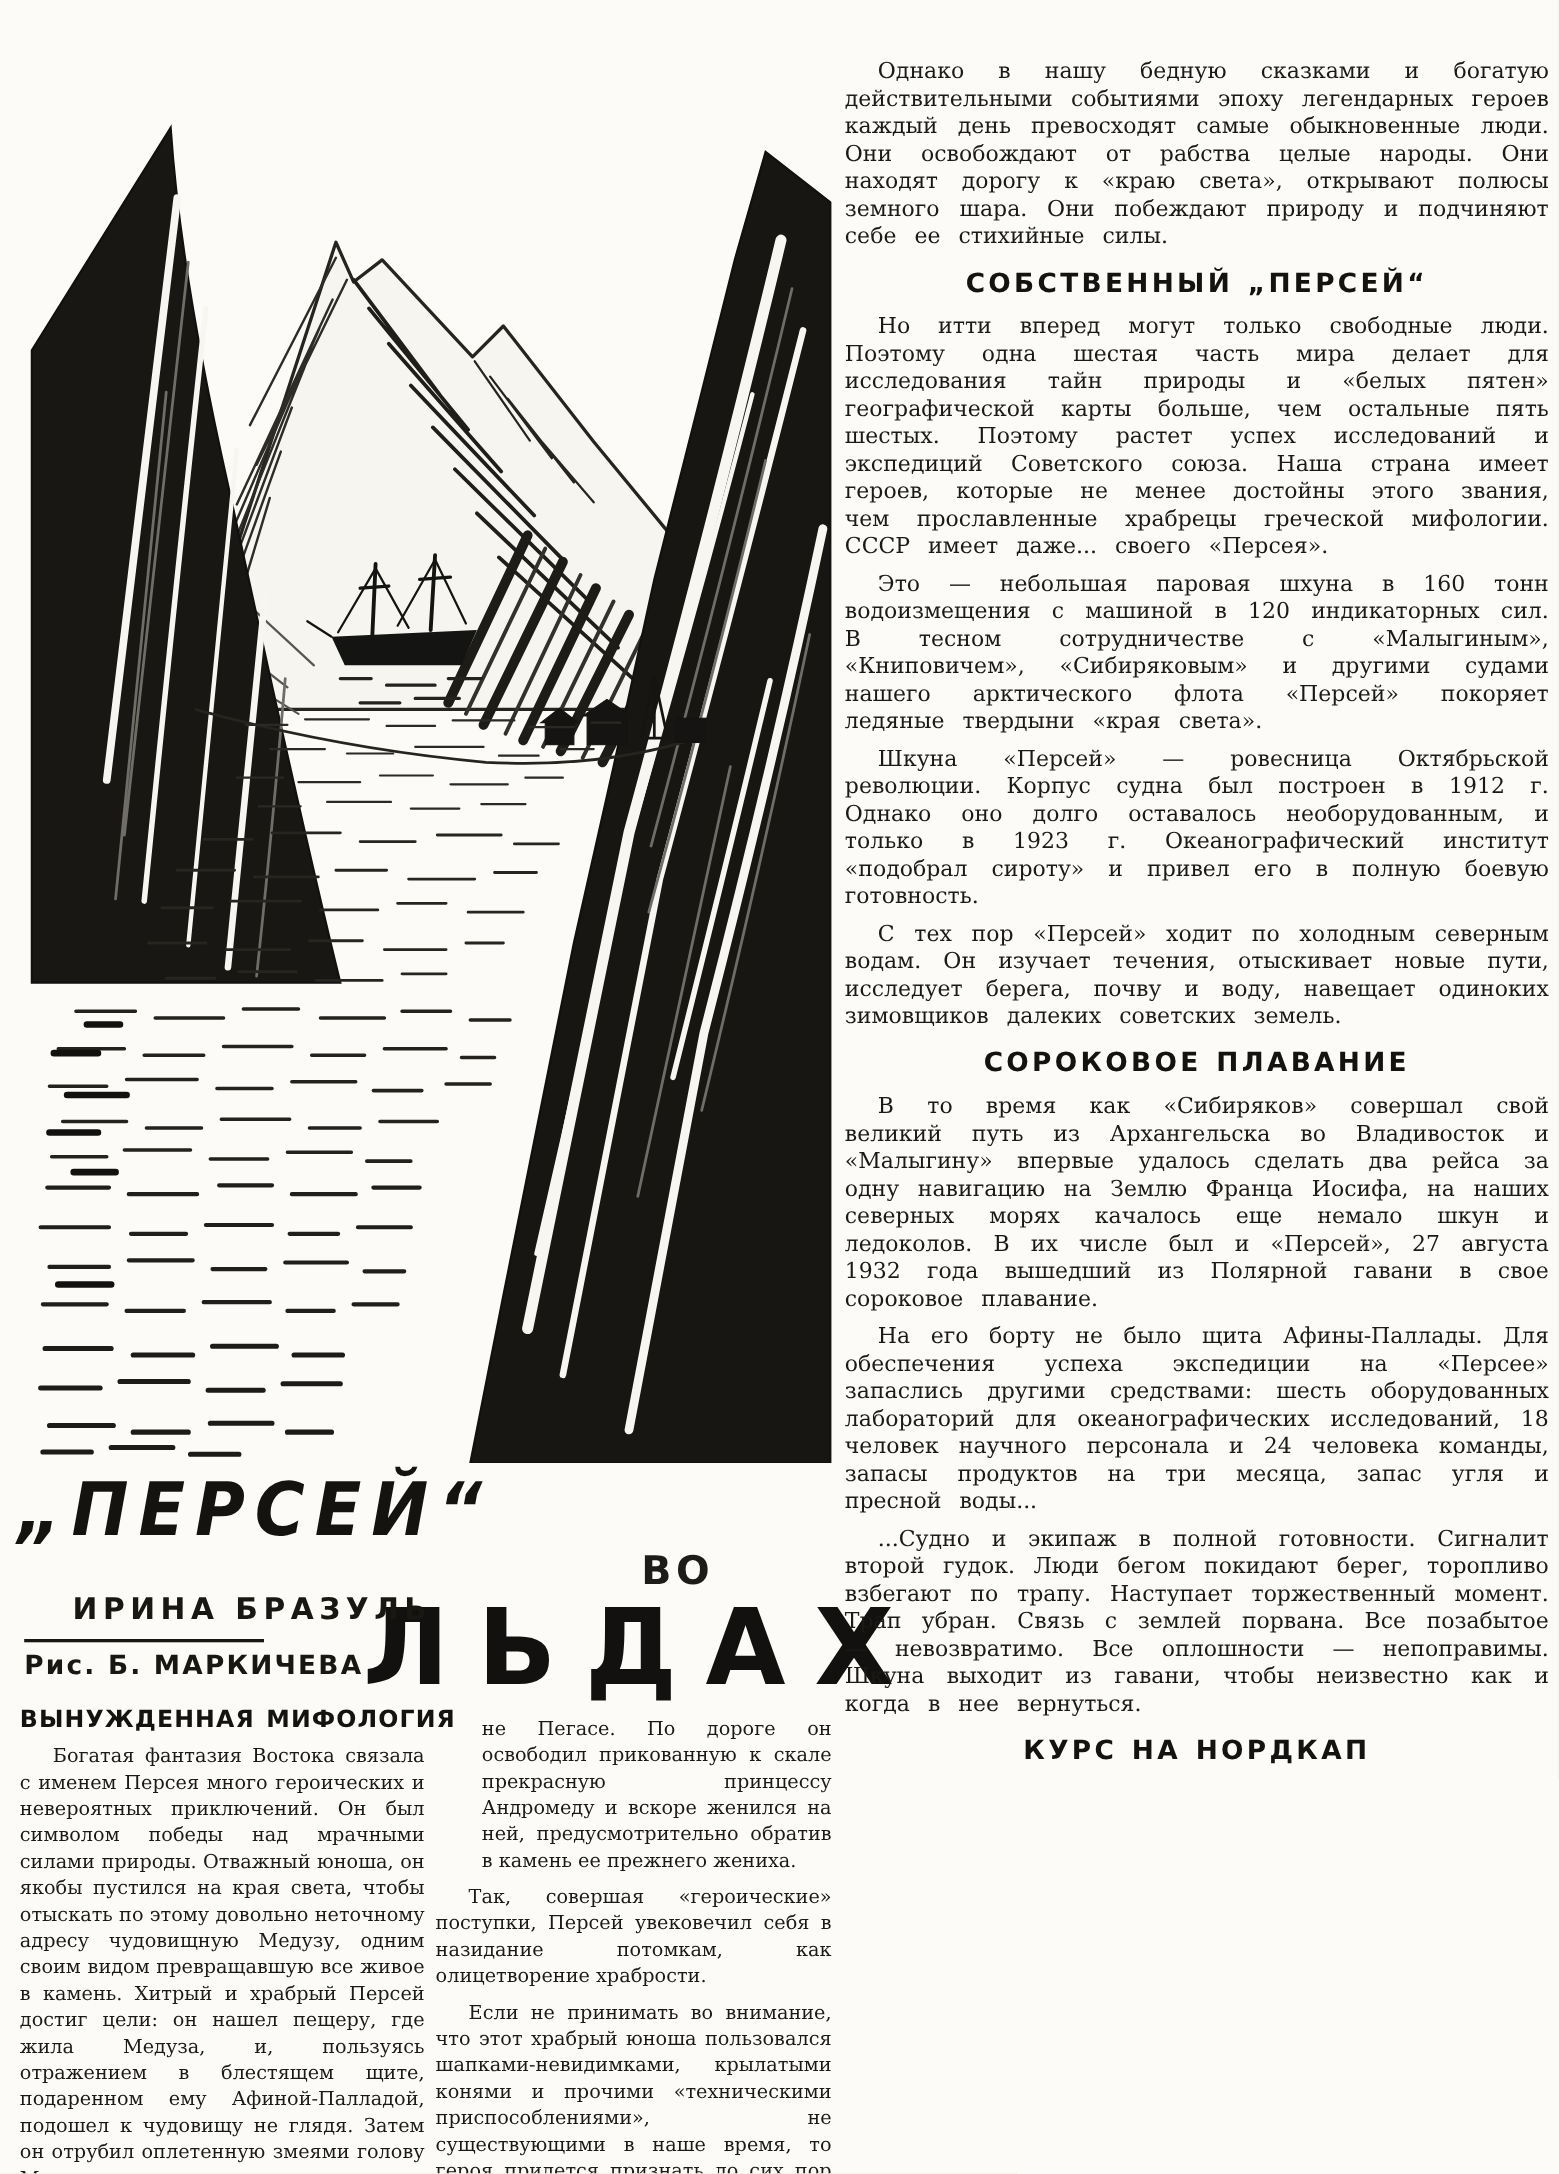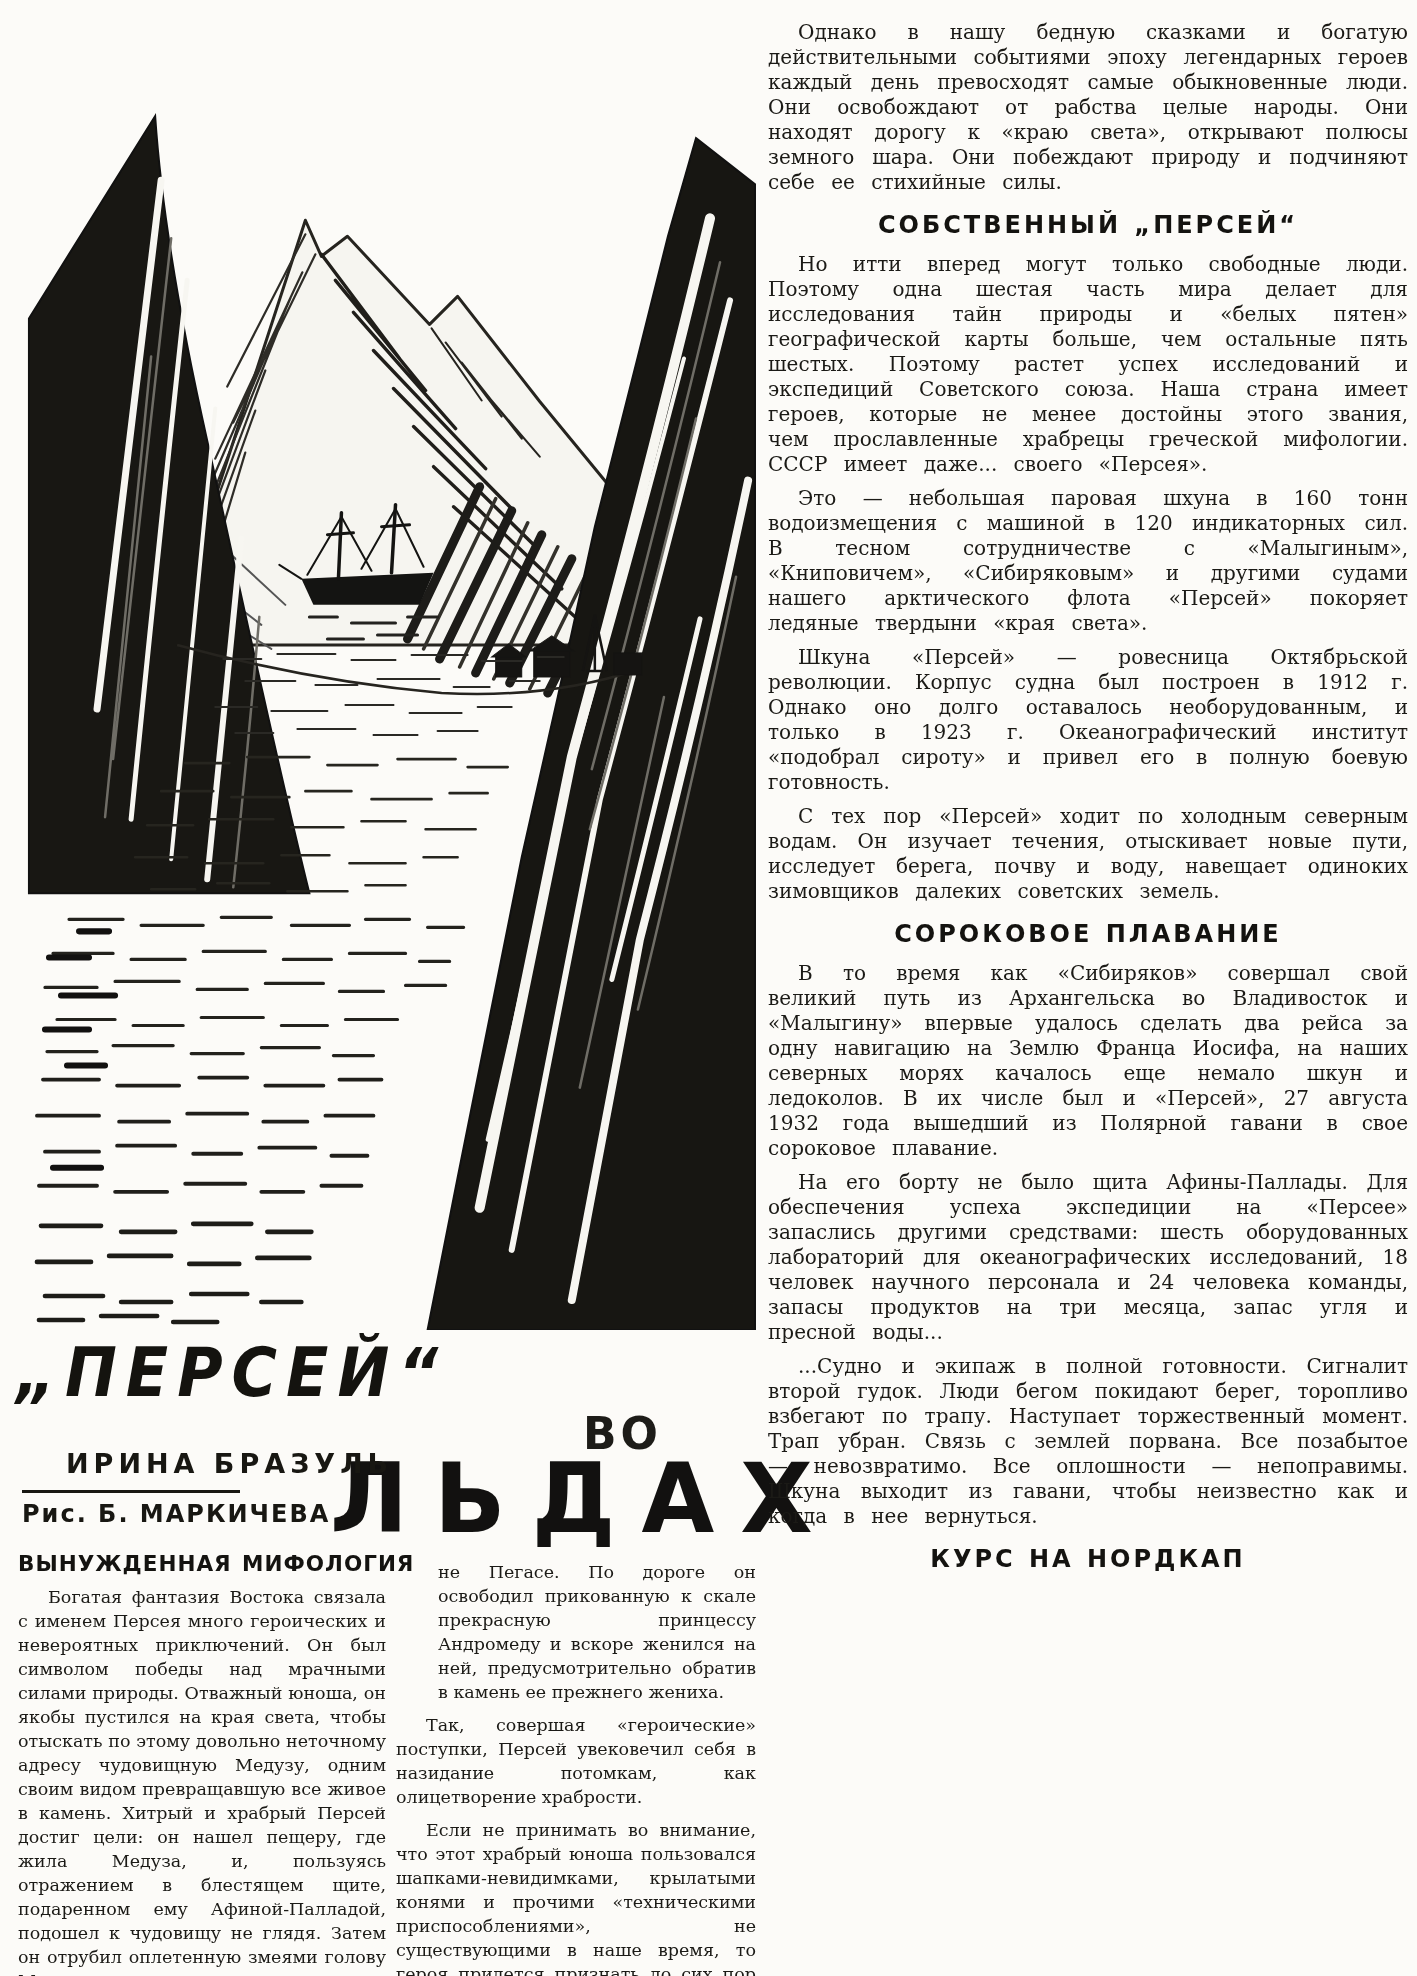--- a/index.html
+++ b/index.html
@@ -20,21 +20,21 @@
   .title-persei{
     position:absolute;left:16px;top:1336px;
     font-family:"DejaVu Sans",sans-serif;
     font-weight:bold;font-style:italic;
     font-size:62px;letter-spacing:9px;color:#14130f;
     transform:scaleY(1.08);
   }
   .title-vo{
     position:absolute;left:583px;top:1408px;
     font-family:"DejaVu Sans",sans-serif;font-weight:bold;
-    font-size:44px;letter-spacing:4px;color:#1d1c18;
+    font-size:36px;letter-spacing:4px;color:#1d1c18;
   }
   .title-ldah{
     position:absolute;left:330px;top:1444px;
     font-family:"DejaVu Sans",sans-serif;font-weight:bold;
     font-size:94px;letter-spacing:26px;color:#121110;
     transform:scaleY(1.02);
     white-space:nowrap;
   }
   .author{
     position:absolute;left:22px;top:1448px;
@@ -51,21 +51,21 @@
     font-family:"DejaVu Sans",sans-serif;font-weight:bold;
     font-size:24px;letter-spacing:2px;color:#181712;
     white-space:nowrap;
   }
   
   .col{position:absolute;text-align:justify;}
   .col p{margin:0 0 9px 0;text-indent:30px;}
   .col p.noindent{text-indent:0;margin-left:42px;}
   .col-left{left:18px;top:1552px;width:368px;font-size:17.5px;line-height:24px;}
   .col-mid{left:396px;top:1560px;width:360px;font-size:17.5px;line-height:24px;}
-  .col-right{left:768px;top:20px;width:640px;font-size:20px;line-height:25px;word-spacing:10px;}
+  .col-right{left:768px;top:52px;width:640px;font-size:20px;line-height:25px;word-spacing:10px;}
   h2.sec{
     font-family:"DejaVu Sans",sans-serif;font-weight:bold;
     font-size:24px;letter-spacing:3px;color:#141310;
     margin:18px 0 14px 0;text-align:center;text-indent:0;
     word-spacing:2px;white-space:nowrap;
   }
   .col-left h2.sec{font-size:21.5px;letter-spacing:1px;margin:0 0 9px 0;}
 </style>
 </head>
 <body>

